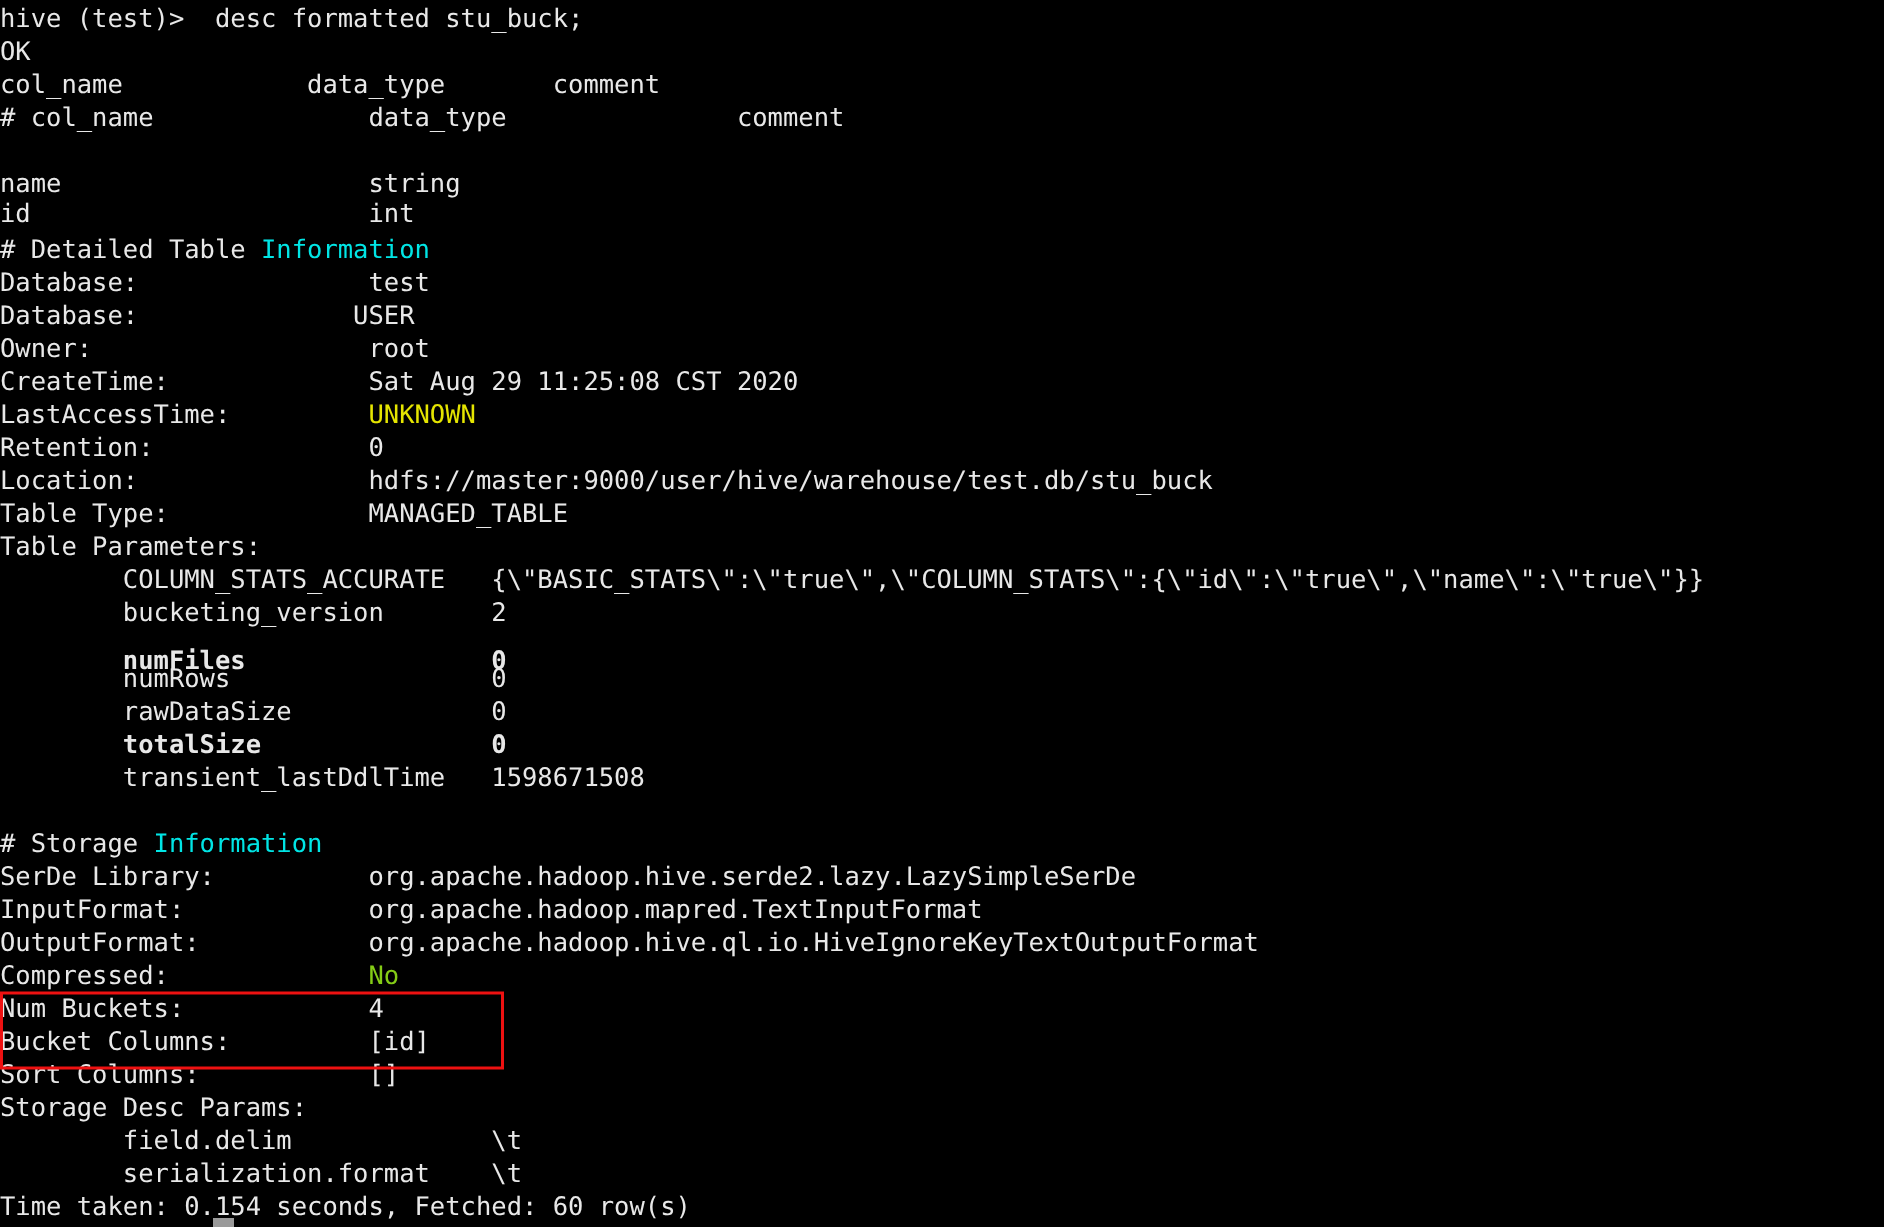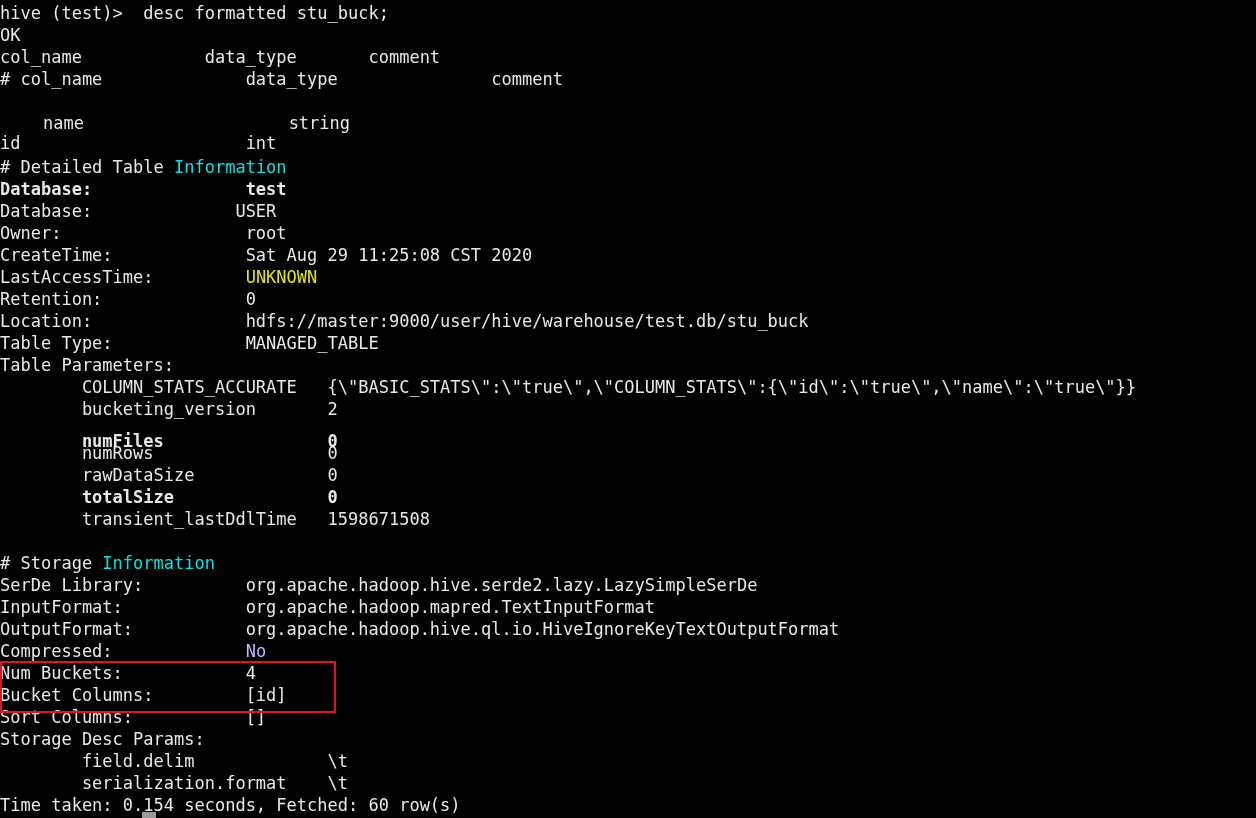--- a/index.html
+++ b/index.html
@@ -30,21 +30,21 @@
     line-height: 22px;
     height: 22px;
     color: #e6e6e6;
     letter-spacing: 0px;
     font-weight: 400;
   }
   .line span { white-space: pre; }
   .c-default { color: #e8e8e8; }
   .c-cyan    { color: #00e5e5; }
   .c-yellow  { color: #e5e500; }
-  .c-red     { color: #c4b5fd; }
+  .c-red     { color: #84cc16; }
 
   #redbox {
     position: absolute;
     border: 2px solid #ee1111;
     box-sizing: border-box;
     pointer-events: none;
   }
   #cursor {
     position: absolute;
     background: #9a9a9a;
@@ -53,24 +53,24 @@
 </head>
 <body>
 
 <div id="terminal">
   <div id="lines">
       <div class="line" style="top: 2px;"><span class="c-default">hive (test)&gt;  desc formatted stu_buck;</span></div>
       <div class="line" style="top: 24px;"><span class="c-default">OK</span></div>
       <div class="line" style="top: 46px;"><span class="c-default">col_name            data_type       comment</span></div>
       <div class="line" style="top: 68px;"><span class="c-default"># col_name              data_type               comment</span></div>
       <div class="line" style="top: 90px; margin-top: 42px;"><span class="c-default">id                      int</span></div>
-      <div class="line" style="top: 112px; padding-left: 43px;"><span class="c-default">name                    string</span></div>
+      <div class="line" style="top: 112px;"><span class="c-default">name                    string</span></div>
       <div class="line" style="top: 134px;"><span class="c-default"></span></div>
       <div class="line" style="top: 156px;"><span class="c-default"># Detailed Table </span><span class="c-cyan">Information</span></div>
-      <div class="line" style="top: 178px; font-weight: bold;"><span class="c-default">Database:               test</span></div>
+      <div class="line" style="top: 178px;"><span class="c-default">Database:               test</span></div>
       <div class="line" style="top: 200px;"><span class="c-default">Database:              USER</span></div>
       <div class="line" style="top: 222px;"><span class="c-default">Owner:                  root</span></div>
       <div class="line" style="top: 244px;"><span class="c-default">CreateTime:             Sat Aug 29 11:25:08 CST 2020</span></div>
       <div class="line" style="top: 266px;"><span class="c-default">LastAccessTime:         </span><span class="c-yellow">UNKNOWN</span></div>
       <div class="line" style="top: 288px;"><span class="c-default">Retention:              0</span></div>
       <div class="line" style="top: 310px;"><span class="c-default">Location:               hdfs://master:9000/user/hive/warehouse/test.db/stu_buck</span></div>
       <div class="line" style="top: 332px;"><span class="c-default">Table Type:             MANAGED_TABLE</span></div>
       <div class="line" style="top: 354px;"><span class="c-default">Table Parameters:</span></div>
       <div class="line" style="top: 376px;"><span class="c-default">        COLUMN_STATS_ACCURATE   {\"BASIC_STATS\":\"true\",\"COLUMN_STATS\":{\"id\":\"true\",\"name\":\"true\"}}</span></div>
       <div class="line" style="top: 398px;"><span class="c-default">        bucketing_version       2</span></div>

